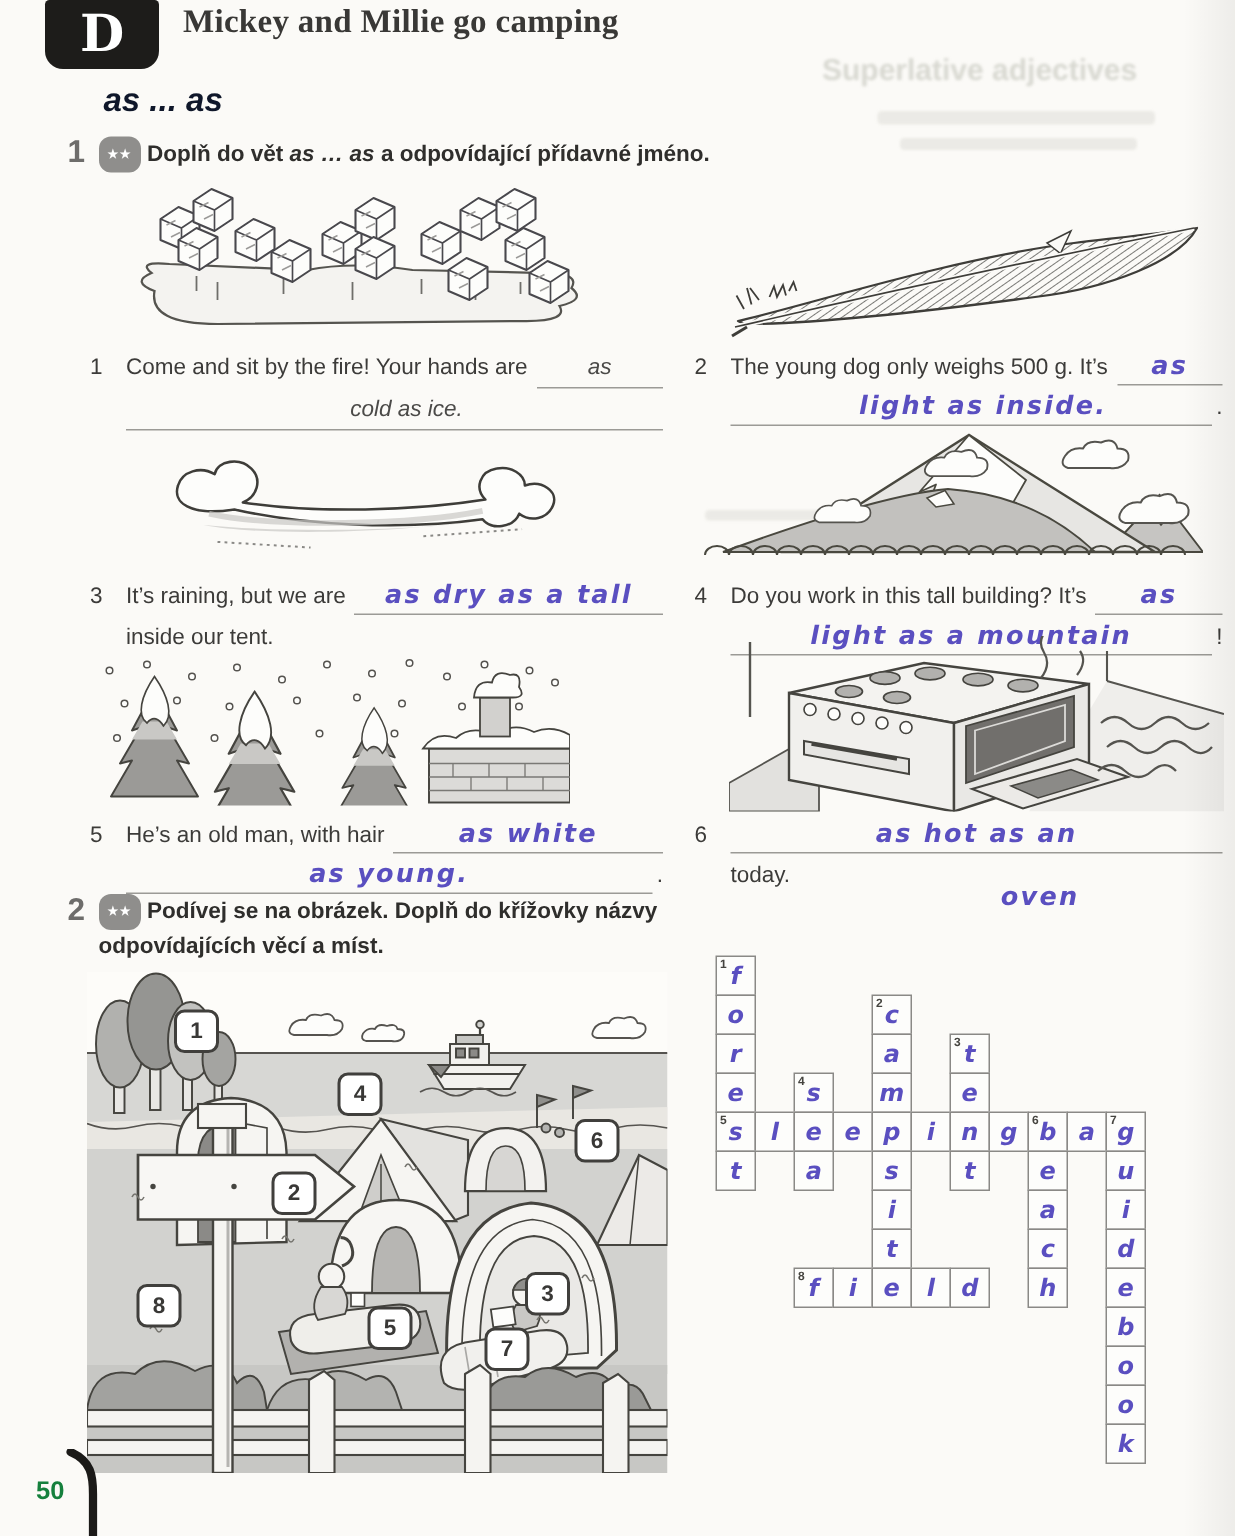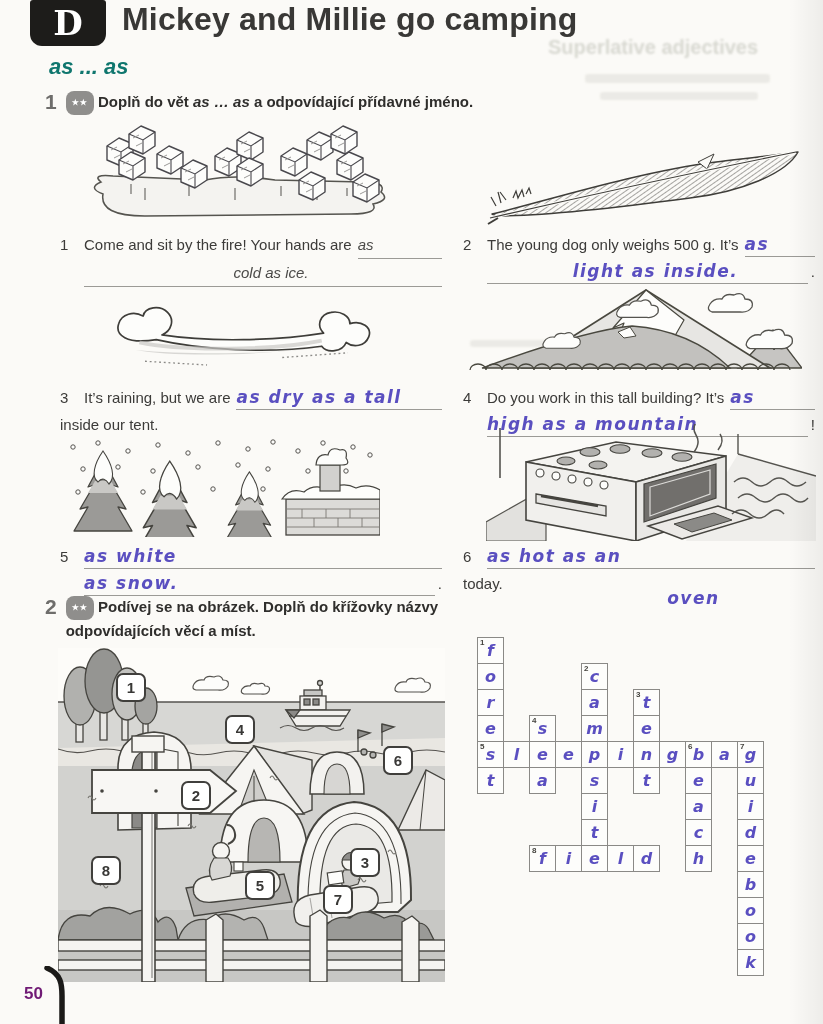--- a/index.html
+++ b/index.html
@@ -5,41 +5,41 @@
   html,body{margin:0;padding:0;background:#e8e6e2;}
   .page{position:relative;width:823px;height:1024px;background:#fbfaf7;overflow:hidden;
         font-family:"Liberation Sans",sans-serif;color:#3c3b39;}
   .page::after{content:"";position:absolute;right:0;top:0;width:34px;height:100%;
         background:linear-gradient(to right,rgba(0,0,0,0),rgba(0,0,0,.055));pointer-events:none;}
 
   
   .unit-box{position:absolute;left:30px;top:0;width:76px;height:46px;background:#1d1c1a;
         border-radius:3px 3px 12px 12px;display:flex;align-items:center;justify-content:center;}
   .unit-box span{color:#fff;font-family:"DejaVu Serif",serif;font-weight:bold;font-size:34px;line-height:1;}
-  .title{position:absolute;left:122px;top:1px;font-family:Liberation Sans, sans-serif;font-weight:bold;
-        font-size:32px;color:#393836;letter-spacing:.2px;white-space:nowrap;}
-  .section-head{position:absolute;left:49px;top:54px;font-size:22px;font-weight:bold;font-style:italic;color:#0f766e;}
+  .title{position:absolute;left:122px;top:1px;font-family:Liberation Serif, serif;font-weight:bold;
+        font-size:22px;color:#393836;letter-spacing:.2px;white-space:nowrap;}
+  .section-head{position:absolute;left:69px;top:54px;font-size:22px;font-weight:bold;font-style:italic;color:#0f172a;}
 
   
   .ex-head{position:absolute;display:flex;gap:9px;align-items:flex-start;}
   .ex-num{font-size:21px;font-weight:bold;color:#6e6d6b;line-height:22px;flex:none;}
   .ex-text{font-size:15px;font-weight:bold;color:#2f2e2c;line-height:21px;}
   .badge{display:inline-block;background:#8f8e8c;color:#fff;border-radius:8px;font-size:8px;
         padding:1px 6px 2px;vertical-align:2px;letter-spacing:1px;margin-right:4px;}
   .as-it{font-style:italic;}
 
   
   .item{position:absolute;font-size:15px;color:#3c3b39;}
   .iline{display:flex;align-items:baseline;line-height:27px;}
   .inum{flex:none;width:24px;color:#3c3b39;}
   .iprompt{flex:none;white-space:nowrap;padding-right:6px;}
-  .ublank{flex:1;border-bottom:1.3px solid #9b9a96;min-width:40px;}
+  .ublank{flex:1;border-bottom:1.3px solid #9b9a96;text-align:center;min-width:40px;}
   .l2{margin-left:24px;}
   .itail{flex:none;padding-left:3px;}
-  .follow{line-height:27px;}
+  .follow{margin-left:24px;line-height:27px;}
   .hand{font-family:"DejaVu Sans",sans-serif;font-style:italic;font-weight:bold;
         color:#5a4fc0;font-size:17px;letter-spacing:1.5px;line-height:24px;}
   .printed{font-style:italic;color:#4b4a48;}
   .ta-l{text-align:center;padding-left:16px;}
   .below{position:absolute;top:43px;left:58%;}
 
   
   .crossword{position:absolute;left:477px;top:637px;width:288px;height:340px;}
   .cw-cell{position:absolute;width:27px;height:27px;box-sizing:border-box;border:1px solid #8a8986;
         background:rgba(255,255,255,.55);display:flex;align-items:center;justify-content:center;}
@@ -51,21 +51,21 @@
   .scene{position:absolute;left:58px;top:648px;width:387px;height:334px;}
   .slabel{position:absolute;width:26px;height:25px;background:#fff;border:2.2px solid #403f3c;
         border-radius:7px;display:flex;align-items:center;justify-content:center;
         font-weight:bold;font-size:15px;color:#393836;}
 
   
   .illus{position:absolute;}
   svg{display:block;}
 
   
-  .page-num{position:absolute;left:24px;top:984px;font-size:17px;font-weight:bold;color:#701a75;}
+  .page-num{position:absolute;left:24px;top:984px;font-size:17px;font-weight:bold;color:#15803d;}
   .bracket{position:absolute;left:44px;top:966px;}
 
   
   .bleed-head{position:absolute;left:548px;top:36px;font-size:20px;font-weight:bold;
         color:rgba(125,130,112,.28);filter:blur(1.1px);white-space:nowrap;}
   .bleed-bar{position:absolute;background:rgba(140,145,128,.14);filter:blur(1px);border-radius:3px;}
 </style>
 </head>
 <body>
 
@@ -200,21 +200,21 @@
     <div class="follow">inside our tent.</div>
   </div>
 
   <div class="item" style="left:463px;top:384px;width:352px">
     <div class="iline">
       <span class="inum">4</span>
       <span class="iprompt">Do you work in this tall building? It’s</span>
       <span class="ublank hand">as</span>
     </div>
     <div class="iline l2">
-      <span class="ublank hand">high as a mountain</span>
+      <span class="ublank hand">light as a mountain</span>
       <span class="itail">!</span>
     </div>
   </div>
 
   <div class="illus" style="left:58px;top:437px">
     <svg width="322" height="100" viewBox="0 0 322 100">
       <g id="tree">
         <path d="M45,22 L30,50 L36,48 L22,72 L30,70 L16,94 L74,94 L60,70 L68,72 L54,48 L60,50 Z" fill="#9b9a97" stroke="#45443f" stroke-width="1.3" stroke-linejoin="round"></path>
         <polygon points="30,56 60,56 53,44 37,44" fill="#c9c8c5"></polygon>
         <path d="M45,14 C36,27 33,40 40,45 C44,40 48,42 51,47 C58,40 54,27 45,14 Z" fill="#fdfdfb" stroke="#45443f" stroke-width="1.1"></path>
@@ -293,24 +293,25 @@
         <path d="M248,58 q9,-8 18,0 q9,8 18,0 q9,-8 18,0 q9,8 18,0"></path>
         <path d="M252,74 q9,-8 18,0 q9,8 18,0 q9,-8 18,0 q9,8 16,0"></path>
         <path d="M246,90 q9,-8 18,0 q9,8 18,0 q9,-8 16,0"></path>
       </g>
     </svg>
   </div>
 
   <div class="item" style="left:60px;top:543px;width:382px">
     <div class="iline">
       <span class="inum">5</span>
+      <span class="iprompt">He’s an old man, with hair</span>
       <span class="ublank hand">as white</span>
     </div>
     <div class="iline l2">
-      <span class="ublank hand">as snow.</span>
+      <span class="ublank hand">as young.</span>
       <span class="itail">.</span>
     </div>
   </div>
 
   <div class="item" style="left:463px;top:543px;width:352px;position:absolute">
     <div class="iline">
       <span class="inum">6</span>
       <span class="ublank hand">as hot as an</span>
     </div>
     <span class="hand below">oven</span>

